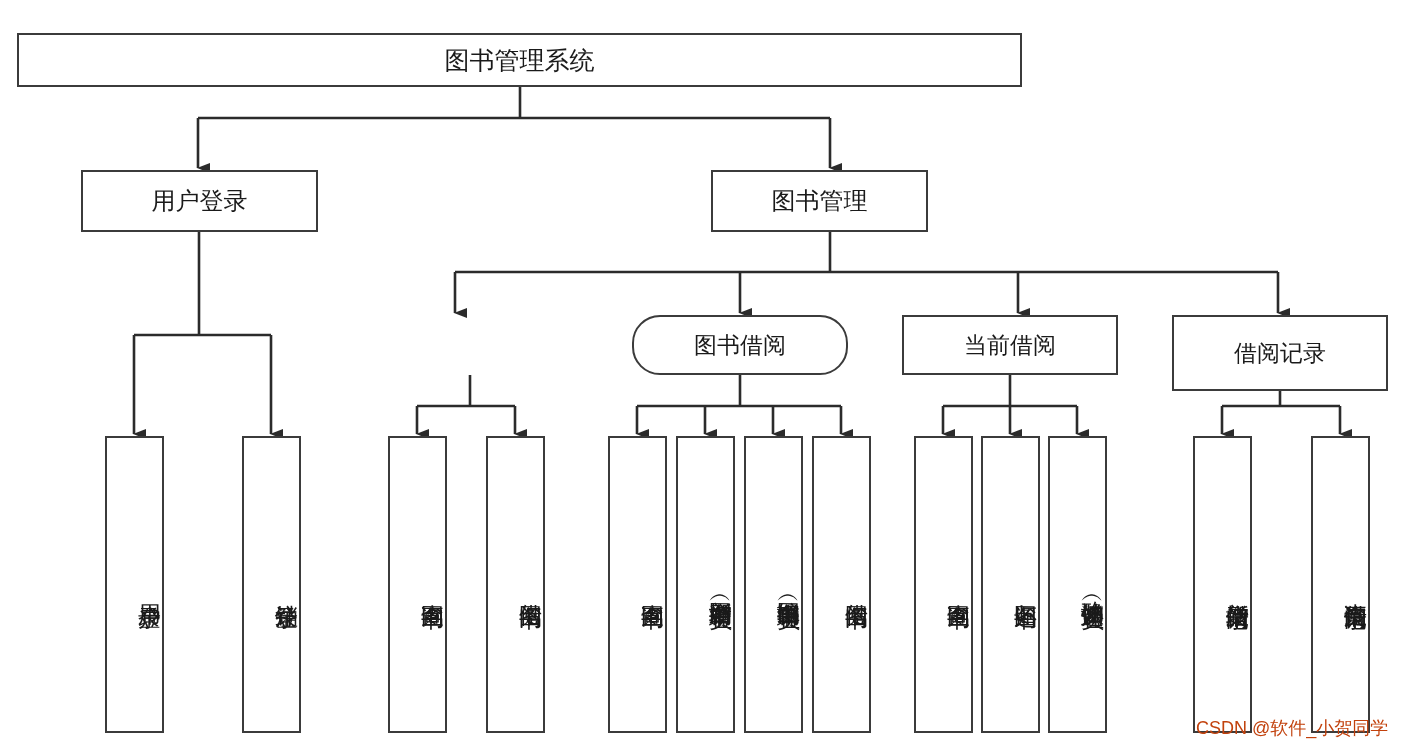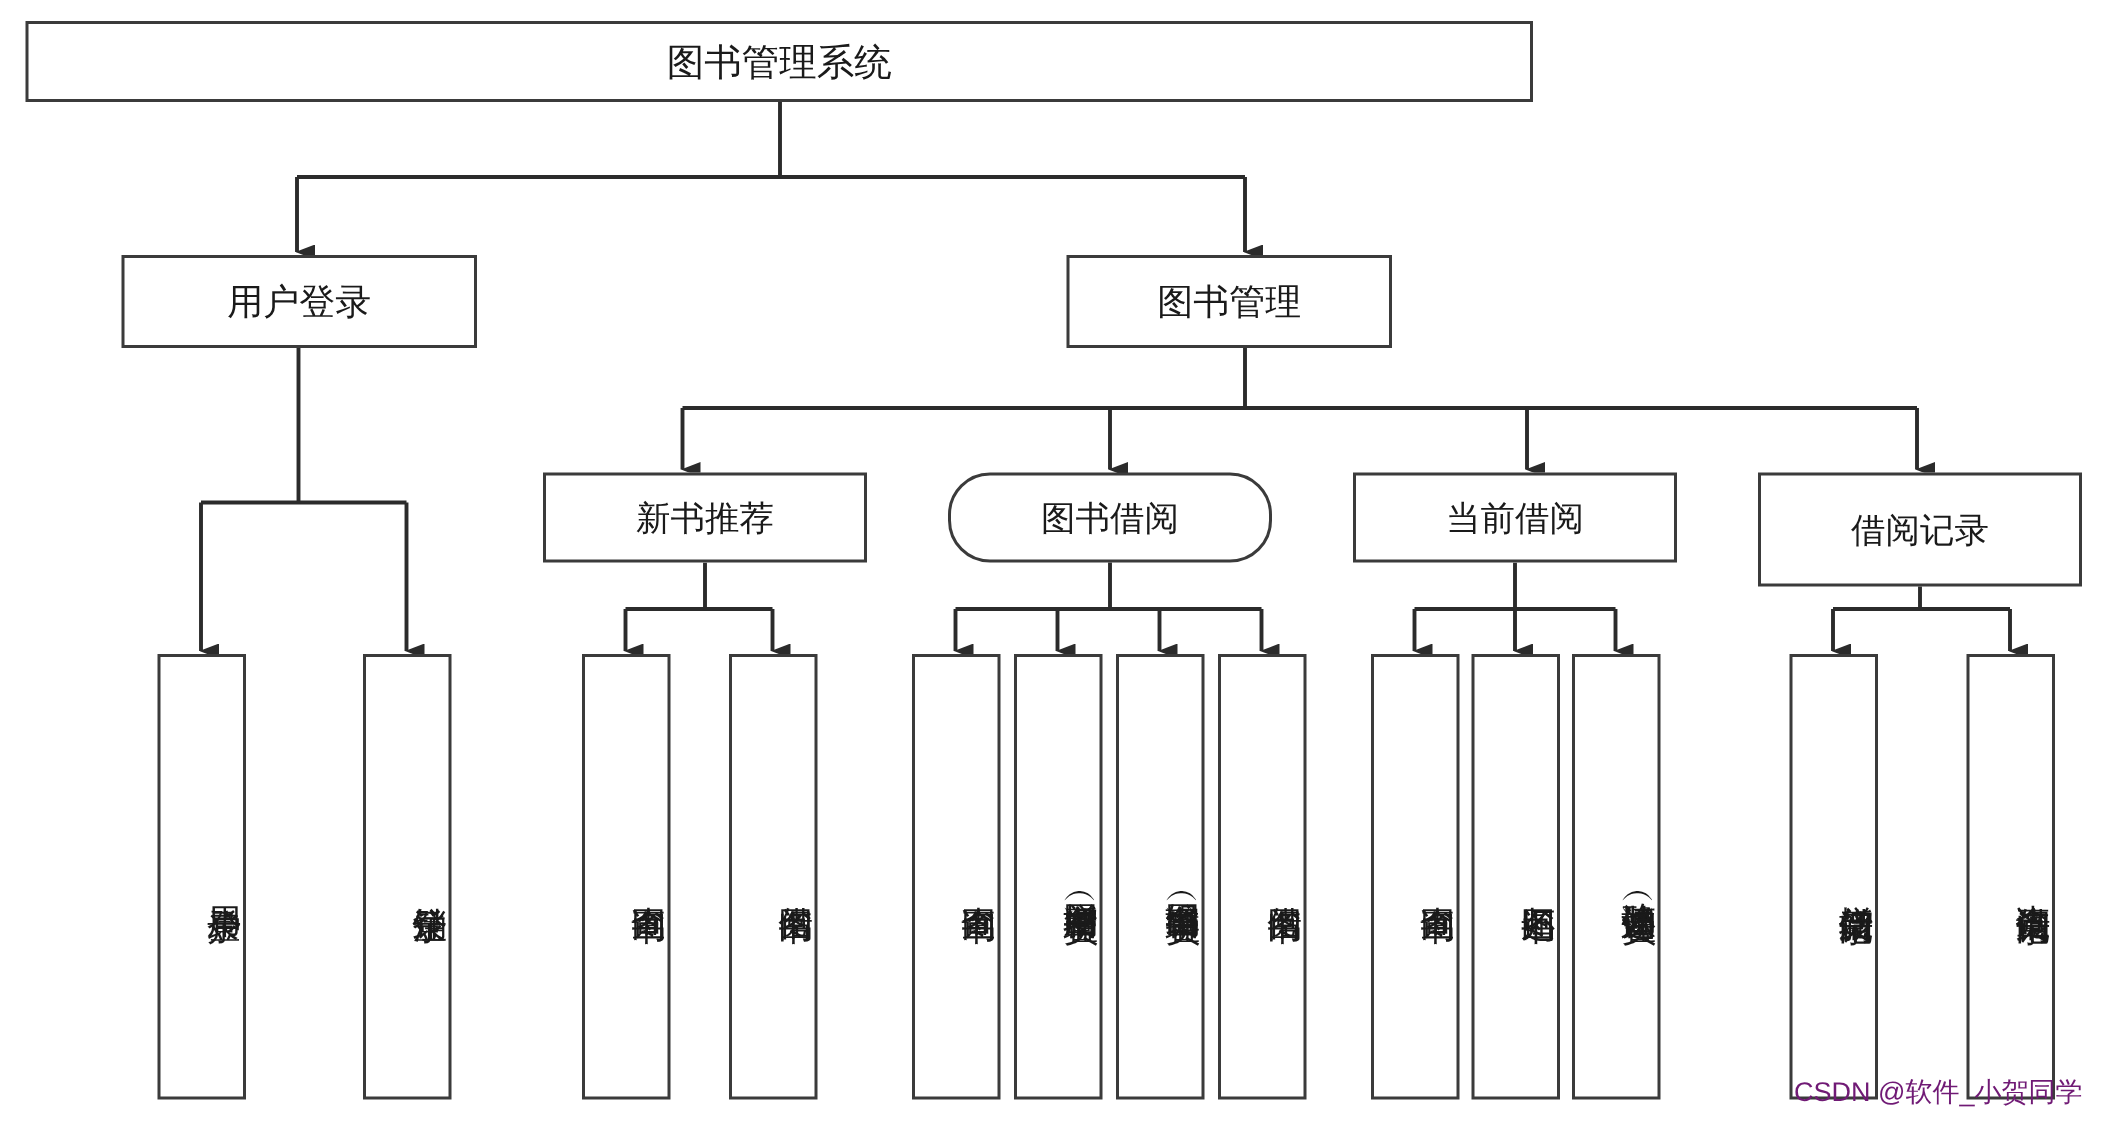--- a/index.html
+++ b/index.html
@@ -32,20 +32,21 @@
     background: #ffffff;
     display: flex;
     align-items: center;
     justify-content: center;
     color: #1a1a1a;
     font-weight: 400;
     z-index: 2;
   }
   .node.root {
     font-size: 25px;
+    margin-top: 19px;
   }
   .node.lvl2 {
     font-size: 24px;
   }
   .node.lvl3 {
     font-size: 23px;
   }
   .node.leaf {
     font-size: 23px;
     writing-mode: vertical-rl;
@@ -59,21 +60,21 @@
     writing-mode: vertical-rl;
     text-orientation: upright;
     line-height: 1.05;
     white-space: nowrap;
   }
   .watermark {
     position: absolute;
     left: 1196px;
     top: 716px;
     font-size: 18px;
-    color: #701a75;
+    color: #c2410c;
     z-index: 3;
     white-space: nowrap;
   }
 </style>
 </head>
 <body>
 
 <div id="canvas">
 
   <svg id="wires" viewBox="0 0 1405 747">
@@ -130,23 +131,20 @@
     <span class="lbl">图书管理系统</span>
   </div>
 
   <div class="node lvl2" style="left:81px; top:170px; width:237px; height:62px;">
     <span class="lbl">用户登录</span>
   </div>
   <div class="node lvl2" style="left:711px; top:170px; width:217px; height:62px;">
     <span class="lbl">图书管理</span>
   </div>
 
-  <div class="node lvl3" style="left:362px; top:315px; width:216px; height:60px;">
-    <span class="lbl">新书推荐</span>
-  </div>
   <div class="node lvl3" style="left:632px; top:315px; width:216px; height:60px;border-radius:28px;">
     <span class="lbl">图书借阅</span>
   </div>
   <div class="node lvl3" style="left:902px; top:315px; width:216px; height:60px;">
     <span class="lbl">当前借阅</span>
   </div>
   <div class="node lvl3" style="left:1172px; top:315px; width:216px; height:76px;">
     <span class="lbl">借阅记录</span>
   </div>
 

